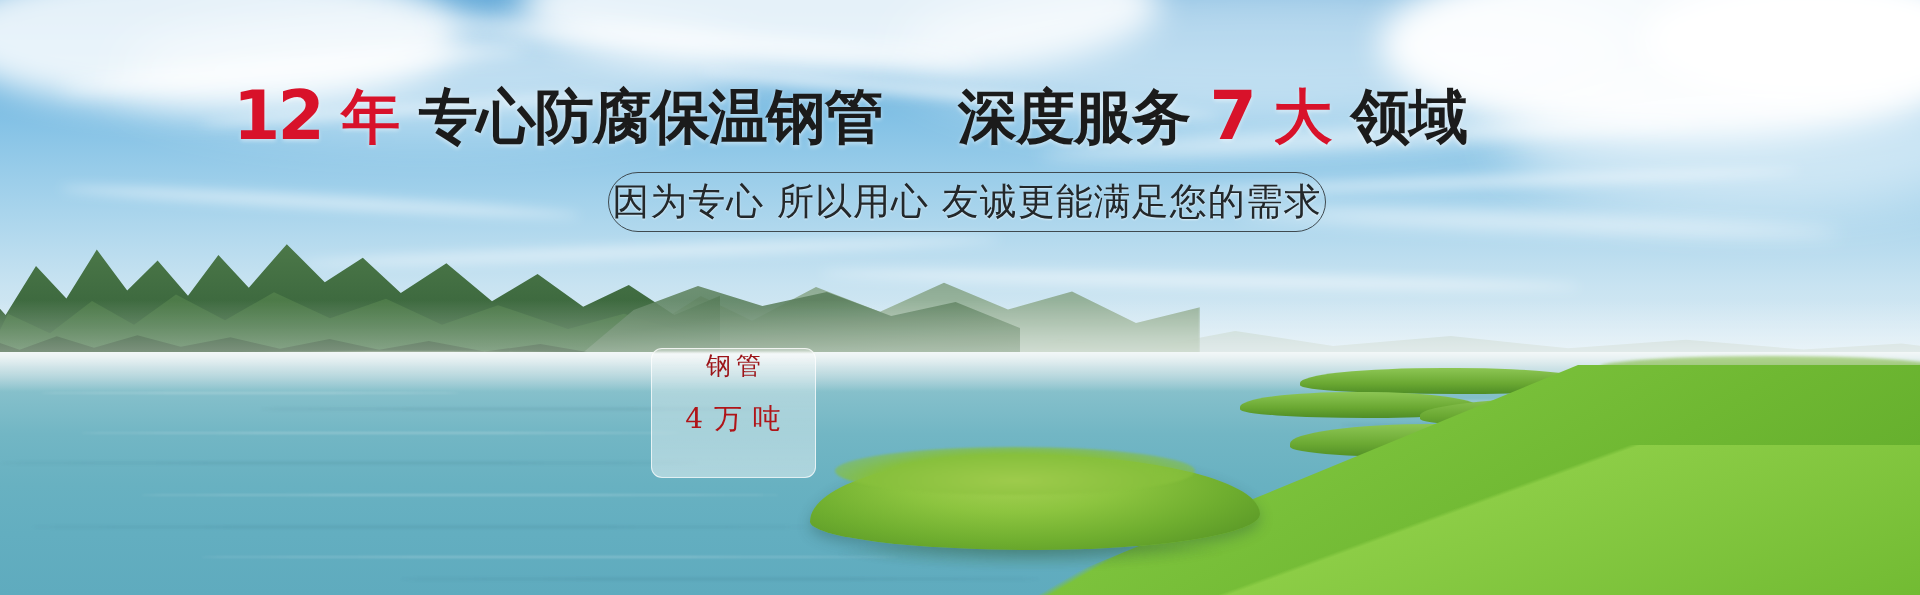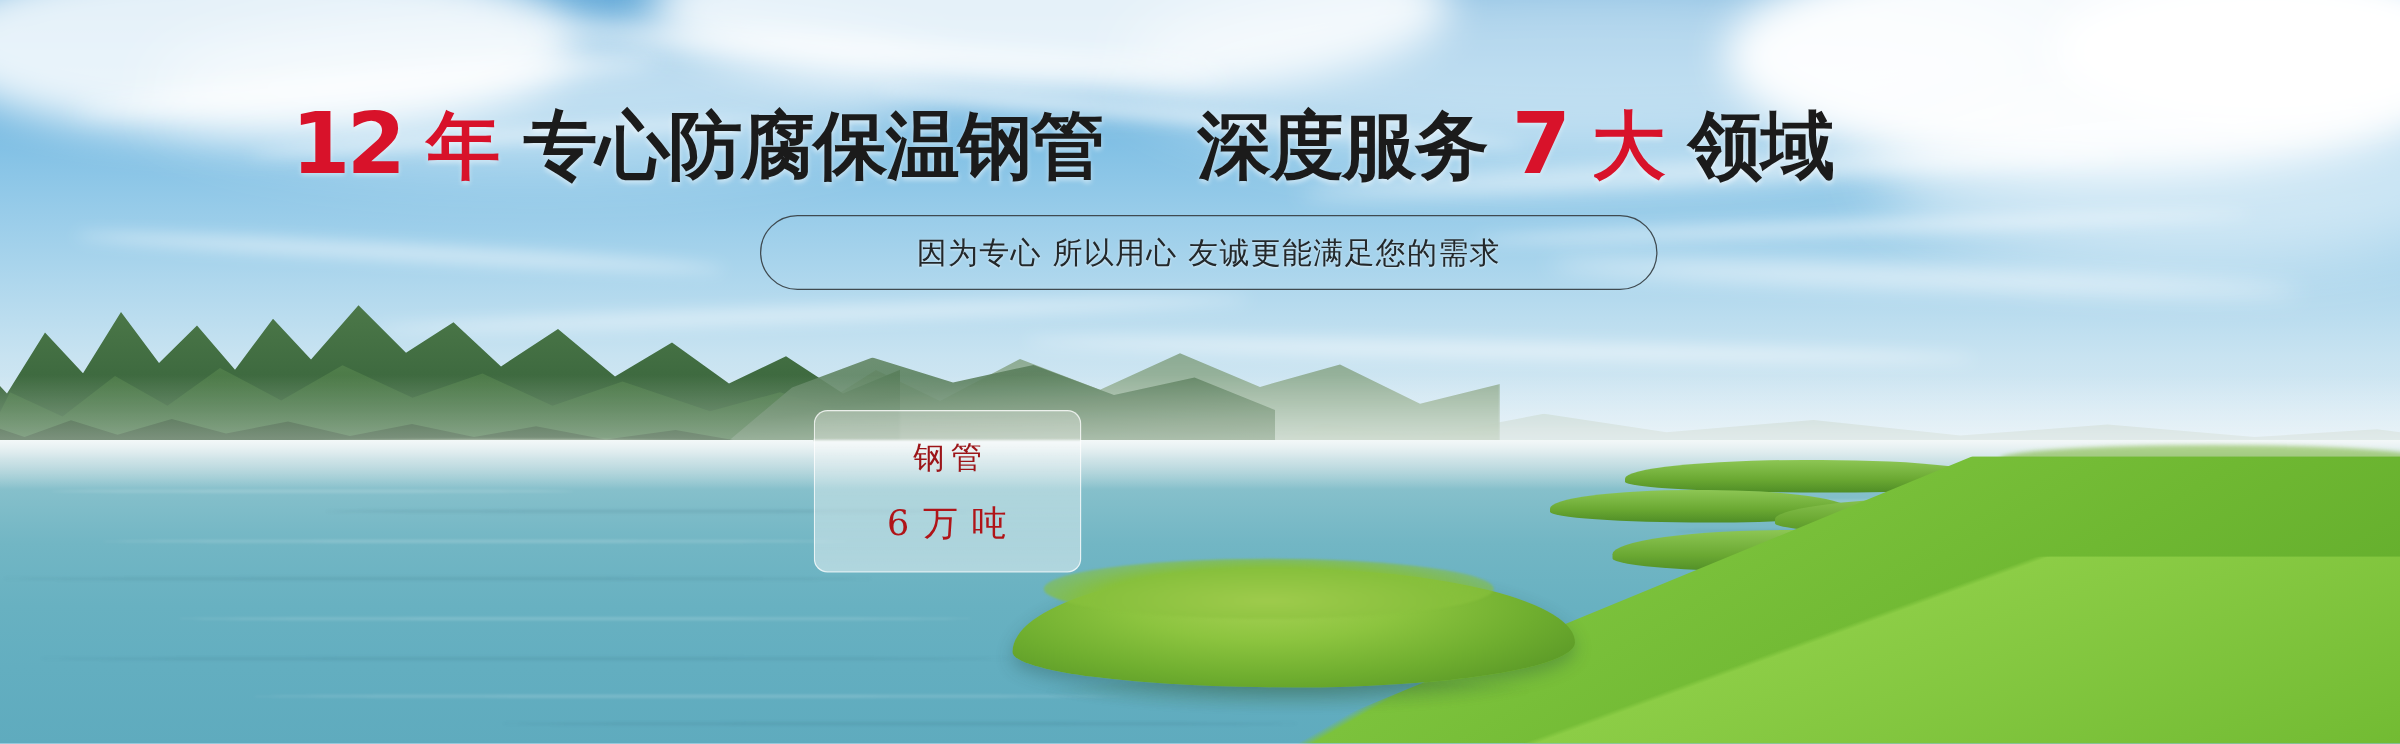--- a/index.html
+++ b/index.html
@@ -126,39 +126,40 @@
 
   
   .pill{
     position:absolute; left:608px; top:172px;
     width:718px; height:60px;
     border:1.6px solid #3f4a50;
     border-radius:34px;
     display:flex; align-items:center; justify-content:center;
   }
   .pill-text{
-    font-size:24px; color:#23282b; white-space:nowrap;
+    font-size:37px; color:#23282b; white-space:nowrap;
     letter-spacing:1px;
     text-shadow:0 1px 2px rgba(255,255,255,.6);
   }
 
   
   .cards{
     position:absolute; left:651px; top:328px;
     display:flex; gap:13px;
   }
   .card{
-    width:214px; height:130px;
+    width:165px; height:130px;
     border-radius:11px;
     border:1px solid rgba(255,255,255,.72);
     background:linear-gradient(180deg, rgba(255,255,255,.30) 0%, rgba(255,255,255,.34) 48%, rgba(255,255,255,.46) 100%);
     display:flex; flex-direction:column;
-    align-items:center; justify-content:center;
+    align-items:center; 
     gap:18px;
     backdrop-filter:blur(1px);
+    margin-top:20px;
   }
   .card-label{
     font-size:25px; color:#9c1418; letter-spacing:5px;
     text-indent:5px;
   }
   .card-value{
     font-size:28px; color:#b01418;
     font-family:"DejaVu Serif","Liberation Serif",serif;
     letter-spacing:1px;
     white-space:nowrap;
@@ -267,20 +268,20 @@
   </div>
 
   <div class="pill">
     <div class="pill-text">因为专心 所以用心  友诚更能满足您的需求</div>
   </div>
 
   <div class="cards">
 
     <div class="card">
       <div class="card-label">钢管</div>
-      <div class="card-value"><span>6 万 吨</span></div>
+      <div class="card-value"><span>4 万 吨</span></div>
     </div>
 
 
 
   </div>
 
 </div>
 
 </body></html>

